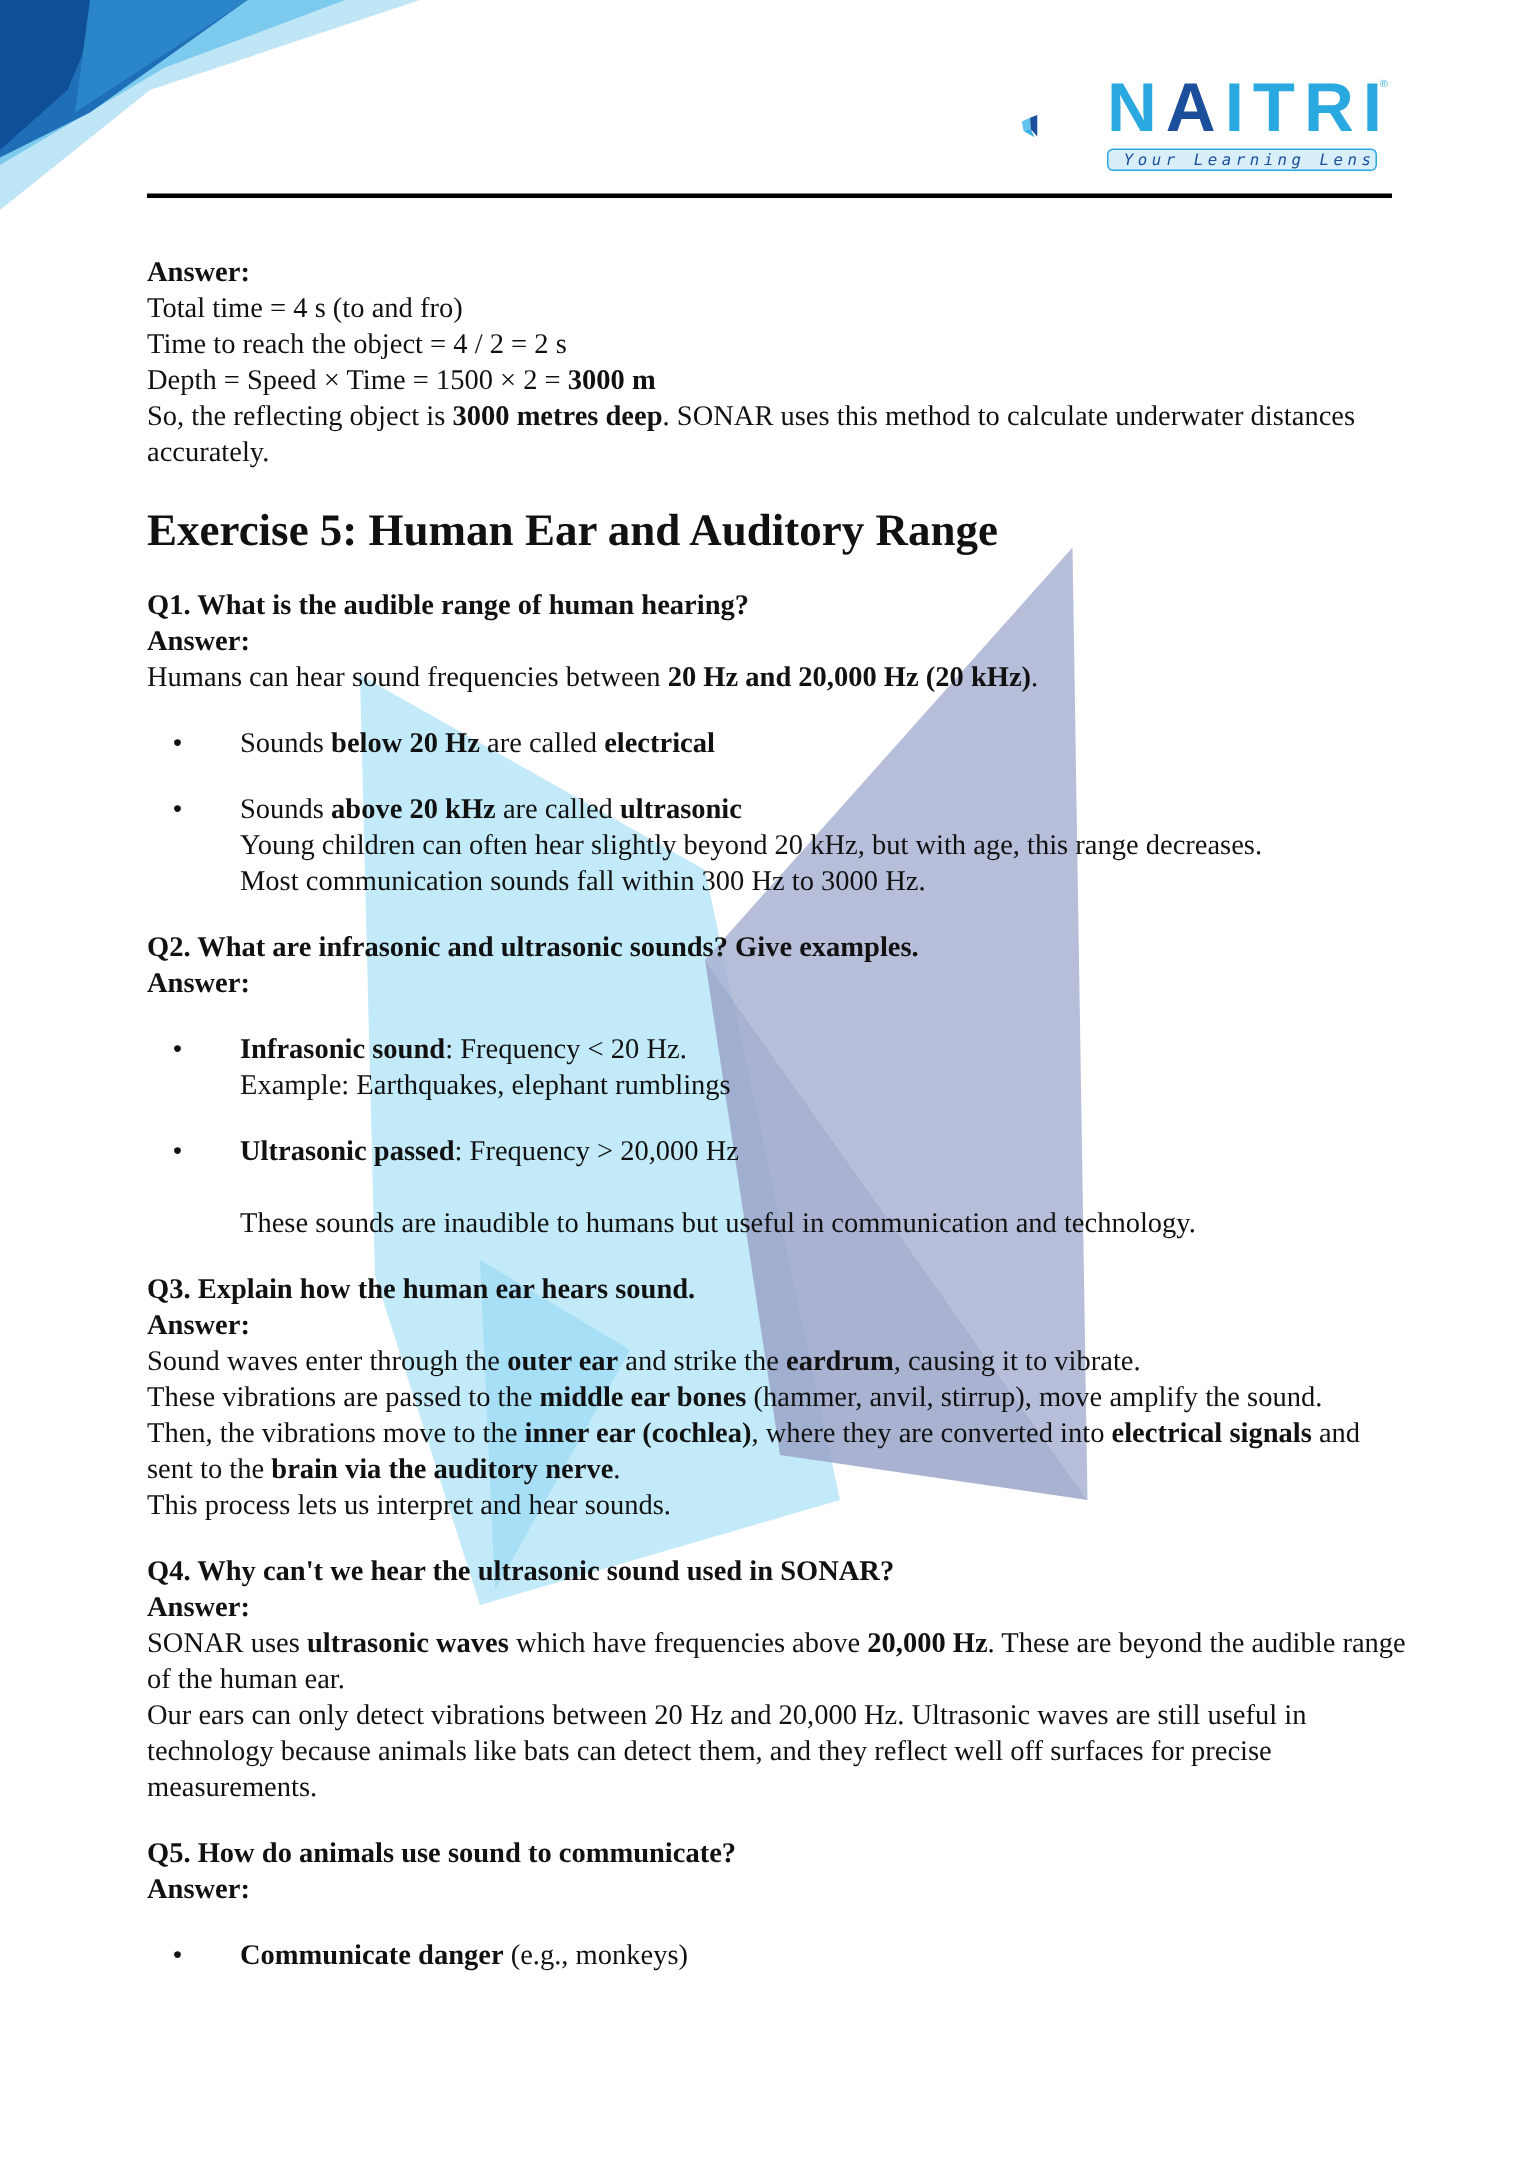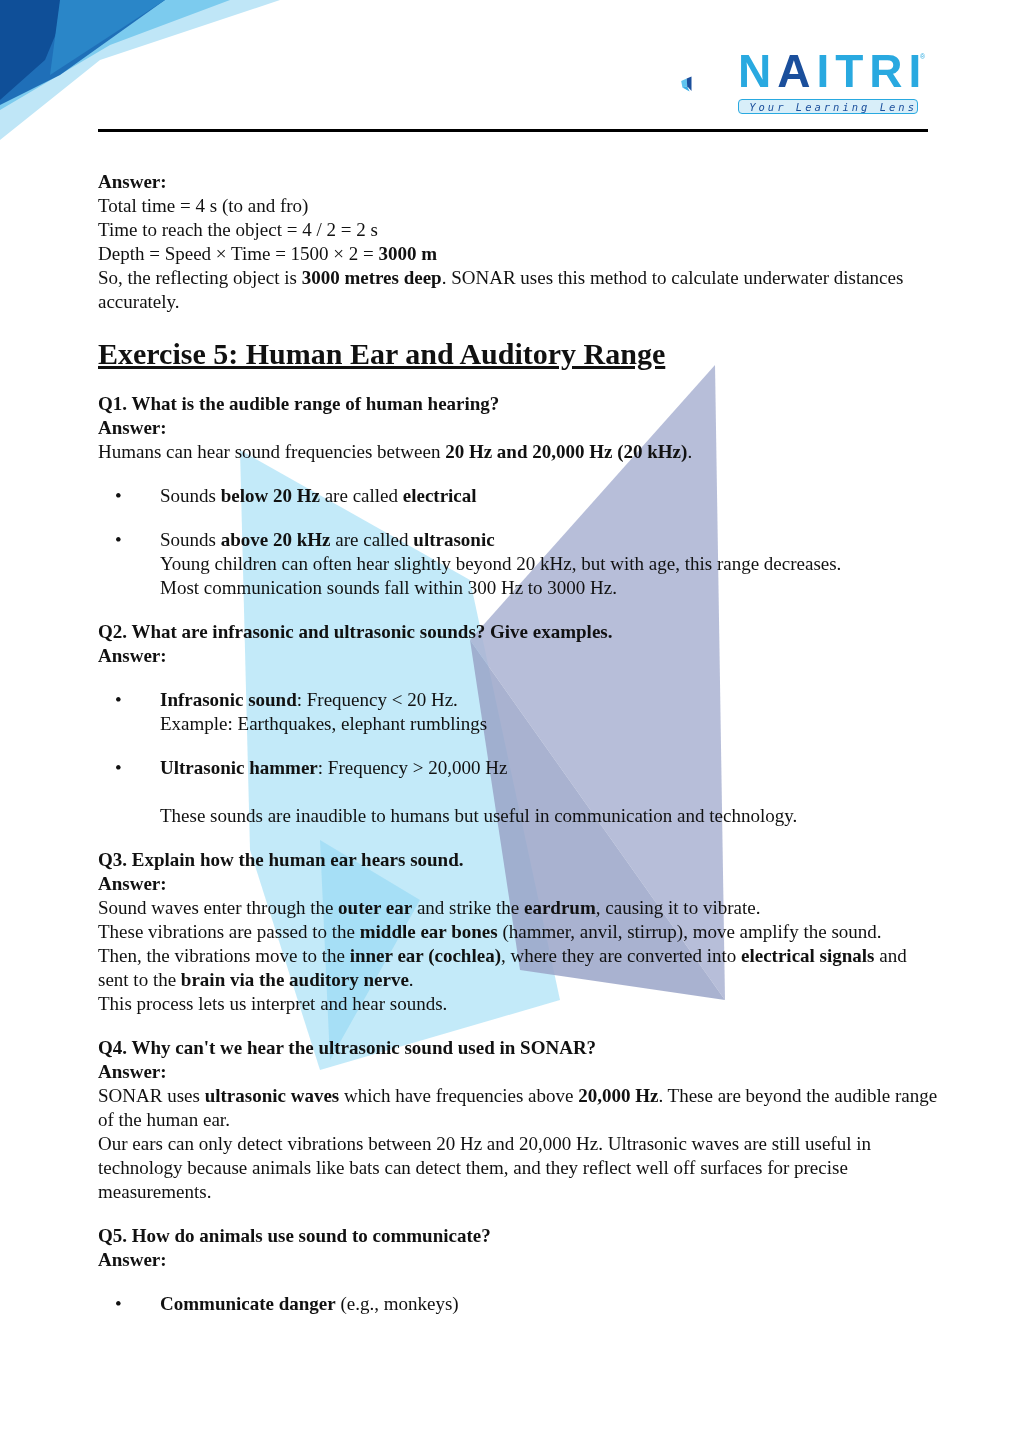--- a/index.html
+++ b/index.html
@@ -27,21 +27,21 @@
     font-size: 10.5px; letter-spacing: 3px; color: #1b4f9c;
     line-height: 15px; text-align: right; box-sizing: border-box;
   }
   .rule { position: absolute; left: 98px; top: 129px; width: 830px; height: 3px; background: #000; }
   .content {
     position: absolute; left: 98px; top: 170px; width: 840px;
     font-size: 19px; line-height: 24px;
   }
   .content p { margin: 0; }
   .h-ans { font-weight: bold; }
-  .exercise-title { font-size: 30px; font-weight: bold; line-height: 36px; margin: 22px 0 20px 0; text-decoration: underline; }
+  .exercise-title { font-size: 30px; font-weight: bold; line-height: 36px; margin: 22px 0 20px 0; }
   .q { font-weight: bold; }
   .gap { height: 20px; }
   ul.bullets { list-style: none; margin: 0; padding: 0; }
   ul.bullets li { position: relative; padding-left: 62px; }
   ul.bullets li .dot { position: absolute; left: 17px; top: 0; }
   b { font-weight: bold; }
 </style>
 </head>
 <body>
 
@@ -90,21 +90,21 @@
     <li><span class="dot">•</span><span>Sounds </span><b>above 20 kHz</b><span> are called </span><b>ultrasonic</b><br><span>Young children can often hear slightly beyond 20 kHz, but with age, this range decreases.</span><br><span>Most communication sounds fall within 300 Hz to 3000 Hz.</span></li>
   </ul>
   <div class="gap"></div>
 
   <p class="q">Q2. What are infrasonic and ultrasonic sounds? Give examples.</p>
   <p class="h-ans">Answer:</p>
   <div class="gap"></div>
   <ul class="bullets">
     <li><span class="dot">•</span><b>Infrasonic sound</b><span>: Frequency &lt; 20 Hz.</span><br><span>Example: Earthquakes, elephant rumblings</span></li>
     <div class="gap"></div>
-    <li><span class="dot">•</span><b>Ultrasonic hammer</b><span>: Frequency &gt; 20,000 Hz</span><br><br><span>These sounds are inaudible to humans but useful in communication and technology.</span></li>
+    <li><span class="dot">•</span><b>Ultrasonic passed</b><span>: Frequency &gt; 20,000 Hz</span><br><br><span>These sounds are inaudible to humans but useful in communication and technology.</span></li>
   </ul>
   <div class="gap"></div>
 
   <p class="q">Q3. Explain how the human ear hears sound.</p>
   <p class="h-ans">Answer:</p>
   <p><span>Sound waves enter through the </span><b>outer ear</b><span> and strike the </span><b>eardrum</b><span>, causing it to vibrate.</span></p>
   <p><span>These vibrations are passed to the </span><b>middle ear bones</b><span> (hammer, anvil, stirrup), move amplify the sound.</span></p>
   <p><span>Then, the vibrations move to the </span><b>inner ear (cochlea)</b><span>, where they are converted into </span><b>electrical signals</b><span> and sent to the </span><b>brain via the auditory nerve</b><span>.</span></p>
   <p>This process lets us interpret and hear sounds.</p>
   <div class="gap"></div>

